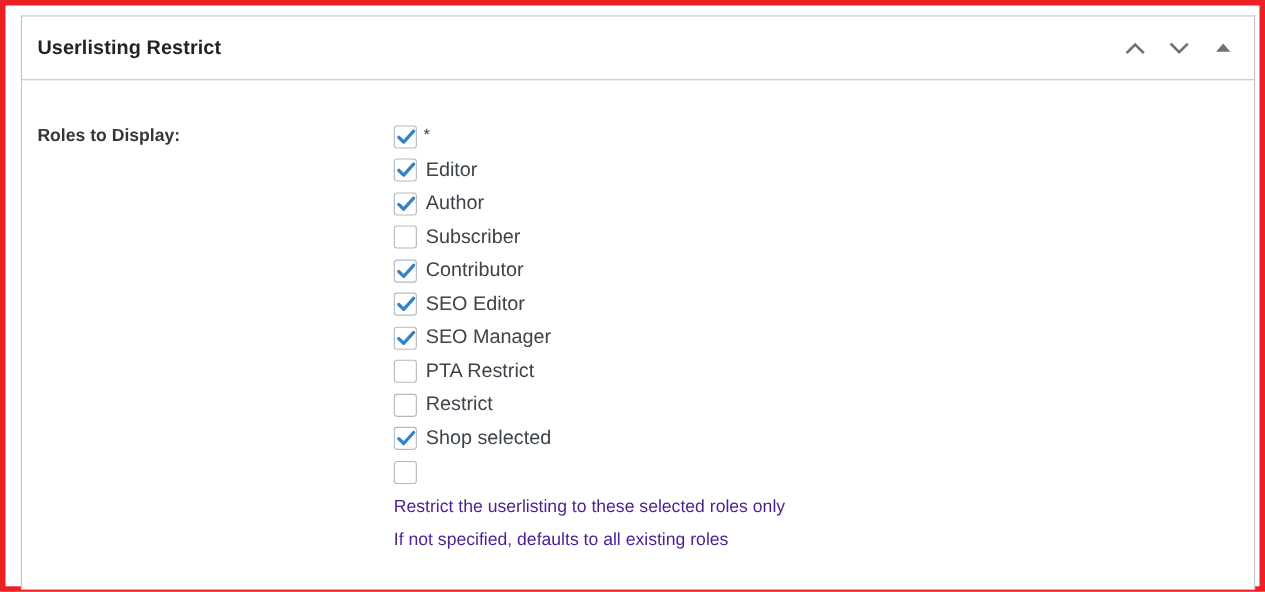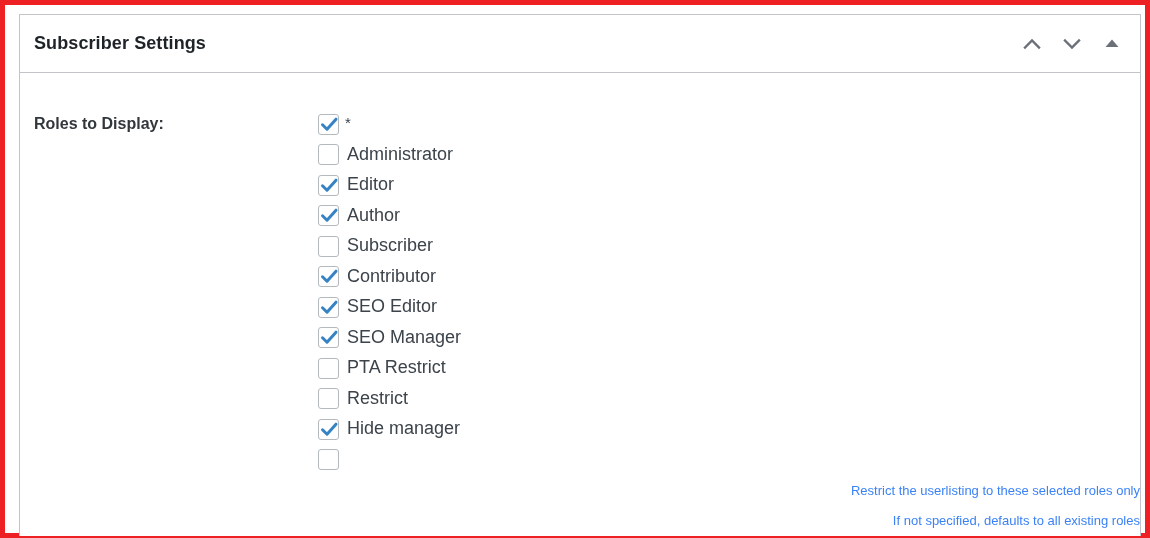--- a/index.html
+++ b/index.html
@@ -80,20 +80,21 @@
   
   .metabox-body {
     position: relative;
     padding: 0;
   }
 
   .field-row {
     display: flex;
     align-items: flex-start;
     padding-top: 36px;
+    gap: 40px;
   }
 
   .field-label {
     width: 298px;
     box-sizing: border-box;
     padding-left: 14px;
     padding-top: 4px;
     font-size: 16px;
     font-weight: bold;
     color: #32373c;
@@ -142,38 +143,37 @@
     cursor: pointer;
   }
   .cb-label.asterisk {
     font-size: 15px;
     margin-left: 6px;
     position: relative;
     top: -1px;
   }
 
   .help-text {
-    font-size: 13px;
-    color: #3b82f6;
+    font-size: 16px;
+    color: #4c1d95;
     line-height: 30px;
     white-space: nowrap;
-    text-align: right;
   }
   .help-block {
     margin-top: 1px;
   }
 </style>
 </head>
 <body>
 
 <div class="red-frame">
   <div class="metabox">
 
     <div class="metabox-header">
-      <div class="metabox-title">Subscriber Settings</div>
+      <div class="metabox-title">Userlisting Restrict</div>
 
       <div class="header-actions">
         <button class="hdr-btn">
           <span>
             <svg width="24" height="24" viewBox="0 0 24 24">
               <path d="M5 15.5 L12 8.5 L19 15.5" fill="none" stroke="#6c7078" stroke-width="2.4" stroke-linecap="square"></path>
             </svg>
           </span>
         </button>
 
@@ -204,24 +204,20 @@
           <div class="checkbox-list" id="checkbox-list">
               <div class="cb-row">
                 <span class="cb-box">
                   <svg width="23" height="23" viewBox="0 0 23 23">
                     <path d="M4.5 11.8 L9 16.2 L18 6.2" fill="none" stroke="#3582c4" stroke-width="3" stroke-linecap="round" stroke-linejoin="round"></path>
                   </svg>
                 </span>
                 <span class="cb-label asterisk">*</span>
               </div>
               <div class="cb-row">
-                <span class="cb-box unchecked"></span>
-                <span class="cb-label">Administrator</span>
-              </div>
-              <div class="cb-row">
                 <span class="cb-box">
                   <svg width="23" height="23" viewBox="0 0 23 23">
                     <path d="M4.5 11.8 L9 16.2 L18 6.2" fill="none" stroke="#3582c4" stroke-width="3" stroke-linecap="round" stroke-linejoin="round"></path>
                   </svg>
                 </span>
                 <span class="cb-label">Editor</span>
               </div>
               <div class="cb-row">
                 <span class="cb-box">
                   <svg width="23" height="23" viewBox="0 0 23 23">
@@ -265,21 +261,21 @@
               <div class="cb-row">
                 <span class="cb-box unchecked"></span>
                 <span class="cb-label">Restrict</span>
               </div>
               <div class="cb-row">
                 <span class="cb-box">
                   <svg width="23" height="23" viewBox="0 0 23 23">
                     <path d="M4.5 11.8 L9 16.2 L18 6.2" fill="none" stroke="#3582c4" stroke-width="3" stroke-linecap="round" stroke-linejoin="round"></path>
                   </svg>
                 </span>
-                <span class="cb-label">Hide manager</span>
+                <span class="cb-label">Shop selected</span>
               </div>
               <div class="cb-row">
                 <span class="cb-box unchecked"></span>
               </div>
             </div>
           <div class="help-block" id="help-block">
               <div class="help-text">Restrict the userlisting to these selected roles only</div>
               <div class="help-text">If not specified, defaults to all existing roles</div>
             </div>
         </div>

